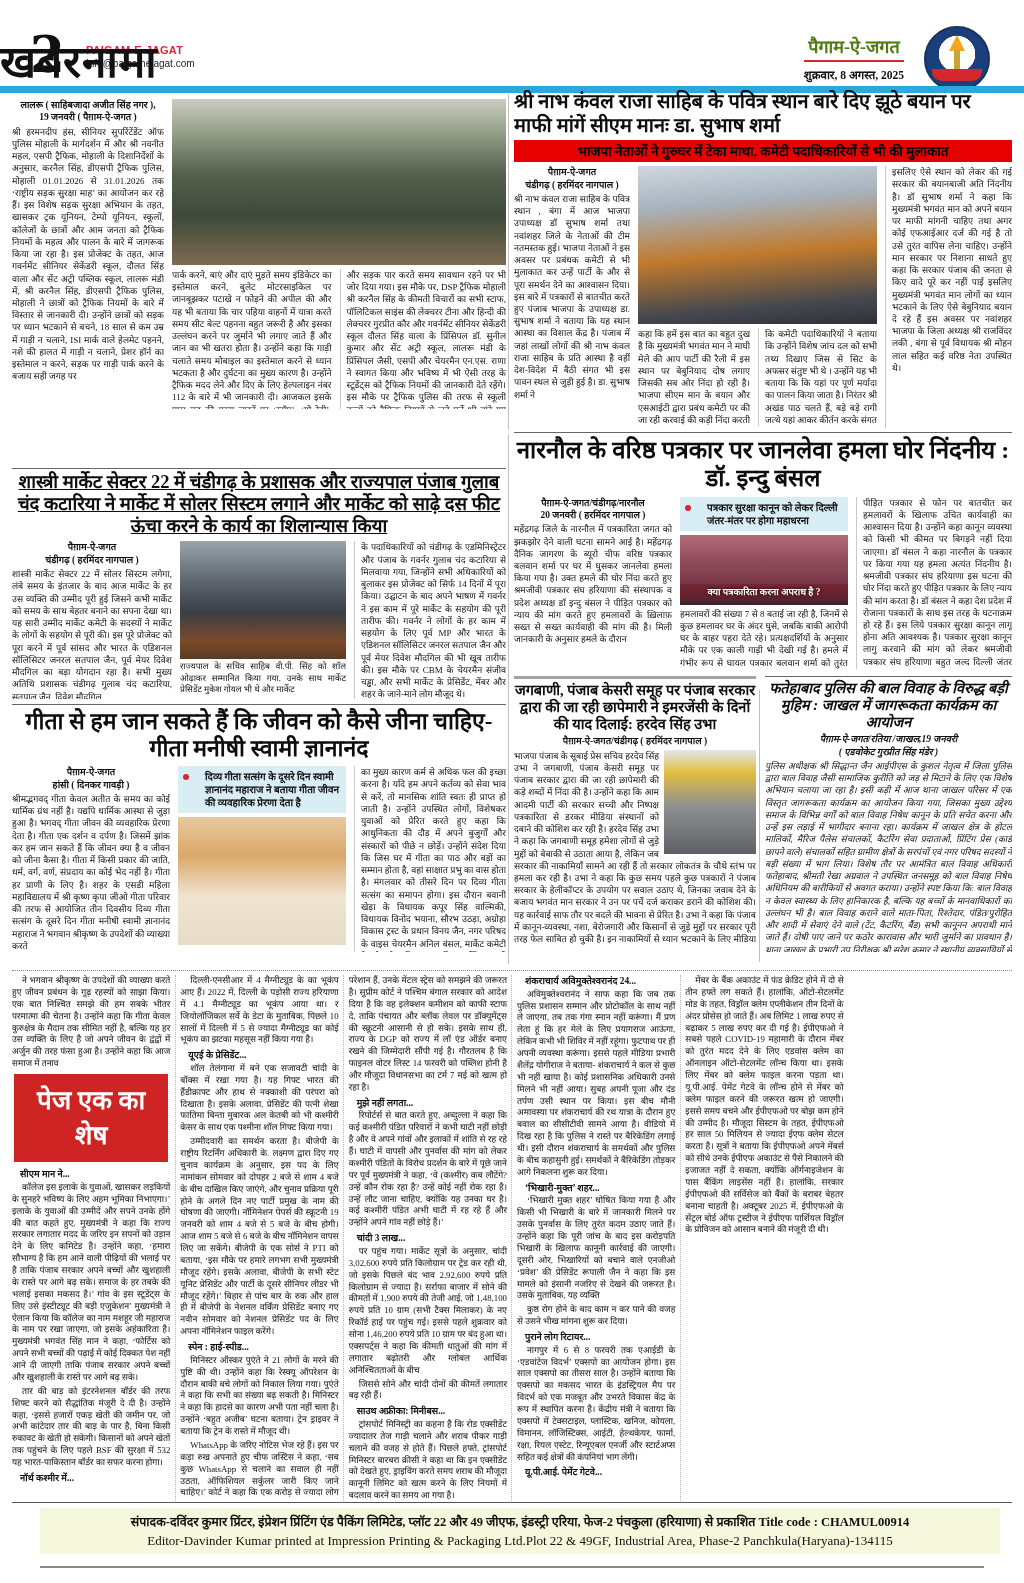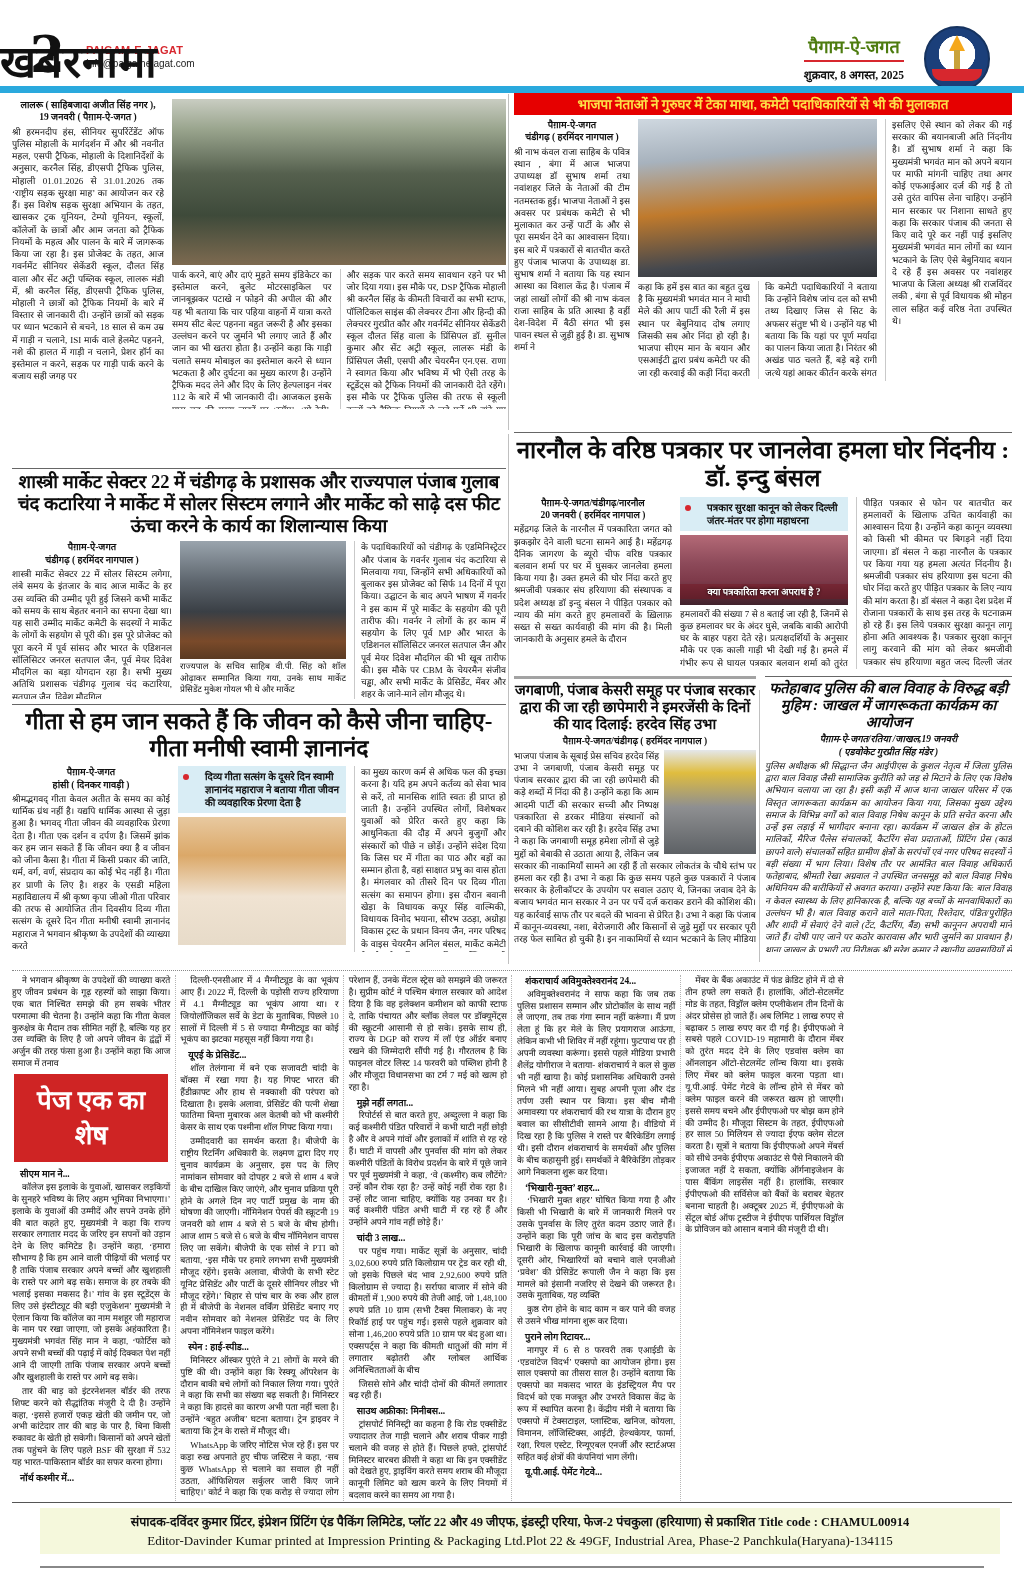--- a/index.html
+++ b/index.html
@@ -26,21 +26,21 @@
   .art{position:absolute;overflow:hidden;}
   .hl{font-weight:900;color:#0d0d0d;line-height:1.18;letter-spacing:0;}
   .dateline{font-weight:bold;font-size:9.5px;text-align:center;line-height:1.3;margin-bottom:2px;}
   .body{font-size:9px;line-height:1.36;text-align:justify;}
   .cols{display:flex;gap:8px;}
   .vr{border-left:1px solid #c9c9c9;}
   .photo{position:relative;width:100%;background-size:cover;}
   .caption{font-size:8.6px;line-height:1.3;text-align:justify;margin-top:2px;}
   .bulletbox{background:#d9edf5;padding:4px 5px;font-weight:bold;font-size:10px;line-height:1.3;display:flex;gap:16px;margin-bottom:4px;}
   .bulletbox .dot{min-width:6px;height:6px;border-radius:50%;background:#d7272e;margin-top:4px;}
-  .redbar{background:#e60000;color:#fde047;font-weight:bold;font-size:13.5px;text-align:center;padding:2px 0;margin:3px 0 4px 0;}
+  .redbar{background:#e60000;color:#000000;font-weight:bold;font-size:13.5px;text-align:center;padding:2px 0;margin:3px 0 4px 0;}
   .overlaycap{position:absolute;left:0;right:0;bottom:6px;text-align:center;color:#fff;font-weight:bold;font-size:9.5px;
               text-shadow:0 0 3px #000;background:rgba(120,20,30,.45);padding:1px 0;}
   
   .p-school{background:linear-gradient(180deg,#c9cdc2 0%,#9aa58e 18%,#55604e 45%,#3e4a3a 70%,#7d6a50 100%);}
   .p-gurudwara{background:linear-gradient(175deg,#cfd8e0 0%,#a7b2bd 25%,#c07a2c 55%,#45484e 85%,#2e3136 100%);}
   .p-podium{background:linear-gradient(180deg,#9aa4ad 0%,#5c646c 35%,#3a3f45 60%,#7a4a2a 85%,#5a3a22 100%);}
   .p-speaker{background:linear-gradient(180deg,#b46a77 0%,#8d4a5a 40%,#7e3a4a 65%,#40222c 100%);}
   .p-swami{background:linear-gradient(180deg,#e8c9a0 0%,#dba868 30%,#f0e3d2 62%,#e7dbc9 100%);}
   .p-sikh{background:linear-gradient(180deg,#e4e7ea 0%,#e0bd3e 22%,#8e8f91 55%,#5d6165 100%);}
   
@@ -96,20 +96,21 @@
           <div class="body" style="width:50%;overflow:hidden;">पार्क करने, बाएं और दाएं मुड़ते समय इंडिकेटर का इस्तेमाल करने, बुलेट मोटरसाइकिल पर जानबूझकर पटाखे न फोड़ने की अपील की और यह भी बताया कि चार पहिया वाहनों में यात्रा करते समय सीट बेल्ट पहनना बहुत जरूरी है और इसका उल्लंघन करने पर जुर्माने भी लगाए जाते हैं और जान का भी खतरा होता है। उन्होंने कहा कि गाड़ी चलाते समय मोबाइल का इस्तेमाल करने से ध्यान भटकता है और दुर्घटना का मुख्य कारण है। उन्होंने ट्रैफिक मदद लेने और दिए के लिए हेल्पलाइन नंबर 112 के बारे में भी जानकारी दी। आजकल इसके पास छह की मुख्य लाइटें पर ‘स्टॉप’, ‘गो रेडी’, ‘चेतावनी जोन’, ‘साइन बोर्ड’ और ‘रोड मार्किंग’ के बारे में भी नहीं जानकारी दी गई। पैदल चलते वालों के लिए जेब्रा क्रॉसिंग का इस्तेमाल करने</div>
           <div class="body vr" style="width:50%;overflow:hidden;padding-left:6px;">और सड़क पार करते समय सावधान रहने पर भी जोर दिया गया। इस मौके पर, DSP ट्रैफिक मोहाली श्री करनैल सिंह के कीमती विचारों का सभी स्टाफ, पॉलिटिकल साइंस की लेक्चरर टीना और हिन्दी की लेक्चरर गुरप्रीत कौर और गवर्नमेंट सीनियर सेकेंडरी स्कूल दौलत सिंह वाला के प्रिंसिपल डॉ. सुनील कुमार और सेंट अट्री स्कूल, लालरू मंडी के प्रिंसिपल जैसी, एसपी और चेयरमैन एन.एस. राणा ने स्वागत किया और भविष्य में भी ऐसी तरह के स्टूडेंट्स को ट्रैफिक नियमों की जानकारी देते रहेंगे। इस मौके पर ट्रैफिक पुलिस की तरफ से स्कूली बच्चों को ट्रैफिक नियमों से जुड़े पर्चे भी बांटे गए और ट्रैफिक लाइफ ASI बलजिंदर सिंह, ASI गुरमेल सिंह और ट्रैफिक ASI नर सिंह भी मौजूद थे।</div>
         </div>
       </div>
     </div>
   </div>
 
   <div class="vrule" style="left:508px;top:94px;height:336px;"></div>
 
   <div class="art" style="left:514px;top:90px;width:498px;height:340px;">
+    <div class="hl" style="font-size:20px;">श्री नाभ कंवल राजा साहिब के पवित्र स्थान बारे दिए झूठे बयान पर माफी मांगें सीएम मानः डा. सुभाष शर्मा</div>
     <div class="redbar">भाजपा नेताओं ने गुरुघर में टेका माथा, कमेटी पदाधिकारियों से भी की मुलाकात</div>
     <div class="cols" style="height:262px;">
       <div style="width:116px;overflow:hidden;">
         <div class="dateline">
           <div>पैग़ाम-ऐ-जगत</div>
             <div>चंडीगढ़ ( हरमिंदर नागपाल )</div>
         </div>
         <div class="body">श्री नाभ कंवल राजा साहिब के पवित्र स्थान , बंगा में आज भाजपा उपाध्यक्ष डॉ सुभाष शर्मा तथा नवांशहर जिले के नेताओं की टीम नतमस्तक हुई। भाजपा नेताओं ने इस अवसर पर प्रबंधक कमेटी से भी मुलाकात कर उन्हें पार्टी के और से पूरा समर्थन देने का आश्वासन दिया। इस बारे में पत्रकारों से बातचीत करते हुए पंजाब भाजपा के उपाध्यक्ष डा. सुभाष शर्मा ने बताया कि यह स्थान आस्था का विशाल केंद्र है। पंजाब में जहां लाखों लोगों की श्री नाभ कंवल राजा साहिब के प्रति आस्था है वहीं देश-विदेश में बैठी संगत भी इस पावन स्थल से जुड़ी हुई है। डा. सुभाष शर्मा ने</div>
       </div>
       <div style="flex:1;overflow:hidden;">
@@ -117,21 +118,21 @@
         <div class="cols" style="margin-top:4px;height:98px;">
           <div class="body" style="width:50%;overflow:hidden;">कहा कि हमें इस बात का बहुत दुख है कि मुख्यमंत्री भगवंत मान ने माघी मेले की आप पार्टी की रैली में इस स्थान पर बेबुनियाद दोष लगाए जिसकी सब ओर निंदा हो रही है। भाजपा सीएम मान के बयान और एसआईटी द्वारा प्रबंध कमेटी पर की जा रही करवाई की कड़ी निंदा करती है। उन्होंने कहा</div>
           <div class="body vr" style="width:50%;overflow:hidden;padding-left:6px;">कि कमेटी पदाधिकारियों ने बताया कि उन्होंने विशेष जांच दल को सभी तथ्य दिखाए जिस से सिट के अफसर संतुष्ट भी थे । उन्होंने यह भी बताया कि कि यहां पर पूर्ण मर्यादा का पालन किया जाता है। निरंतर श्री अखंड पाठ चलते हैं, बड़े बड़े रागी जत्थे यहां आकर कीर्तन करके संगत को निहाल करते हैं,</div>
         </div>
       </div>
       <div class="body vr" style="width:120px;overflow:hidden;padding-left:6px;">इसलिए ऐसे स्थान को लेकर की गई सरकार की बयानबाजी अति निंदनीय है। डॉ सुभाष शर्मा ने कहा कि मुख्यमंत्री भगवंत मान को अपने बयान पर माफी मांगनी चाहिए तथा अगर कोई एफआईआर दर्ज की गई है तो उसे तुरंत वापिस लेना चाहिए। उन्होंने मान सरकार पर निशाना साधते हुए कहा कि सरकार पंजाब की जनता से किए वादे पूरे कर नहीं पाई इसलिए मुख्यमंत्री भगवंत मान लोगों का ध्यान भटकाने के लिए ऐसे बेबुनियाद बयान दे रहे हैं इस अवसर पर नवांशहर भाजपा के जिला अध्यक्ष श्री राजविंदर लकी , बंगा से पूर्व विधायक श्री मोहन लाल सहित कई वरिष्ठ नेता उपस्थित थे।</div>
     </div>
   </div>
 
   <div class="art" style="left:12px;top:468px;width:494px;height:232px;border-top:1px solid #666;padding-top:3px;">
-    <div class="hl" style="font-size:18.5px;text-align:center;">शास्त्री मार्केट सेक्टर 22 में चंडीगढ़ के प्रशासक और राज्यपाल पंजाब गुलाब चंद कटारिया ने मार्केट में सोलर सिस्टम लगाने और मार्केट को साढ़े दस फीट ऊंचा करने के कार्य का शिलान्यास किया</div>
+    <div class="hl" style="font-size:18.5px;text-align:center;text-decoration:underline;">शास्त्री मार्केट सेक्टर 22 में चंडीगढ़ के प्रशासक और राज्यपाल पंजाब गुलाब चंद कटारिया ने मार्केट में सोलर सिस्टम लगाने और मार्केट को साढ़े दस फीट ऊंचा करने के कार्य का शिलान्यास किया</div>
     <div class="cols" style="margin-top:4px;height:158px;">
       <div style="width:160px;overflow:hidden;">
         <div class="dateline">
           <div>पैग़ाम-ऐ-जगत</div>
             <div>चंडीगढ़ ( हरमिंदर नागपाल )</div>
         </div>
         <div class="body">शास्त्री मार्केट सेक्टर 22 में सोलर सिस्टम लगेगा, लंबे समय के इंतजार के बाद आज मार्केट के हर उस व्यक्ति की उम्मीद पूरी हुई जिसने कभी मार्केट को समय के साथ बेहतर बनाने का सपना देखा था। यह सारी उम्मीद मार्केट कमेटी के सदस्यों ने मार्केट के लोगों के सहयोग से पूरी की। इस पूरे प्रोजेक्ट को पूरा करने में पूर्व सांसद और भारत के एडिशनल सॉलिसिटर जनरल सतपाल जैन, पूर्व मेयर दिवेश मौदगिल का बड़ा योगदान रहा है। सभी मुख्य अतिथि प्रशासक चंडीगढ़ गुलाब चंद कटारिया, सतपाल जैन, दिवेश मौदगिल,</div>
       </div>
       <div style="width:166px;overflow:hidden;">
         <div class="photo p-podium" style="height:118px;"></div>

